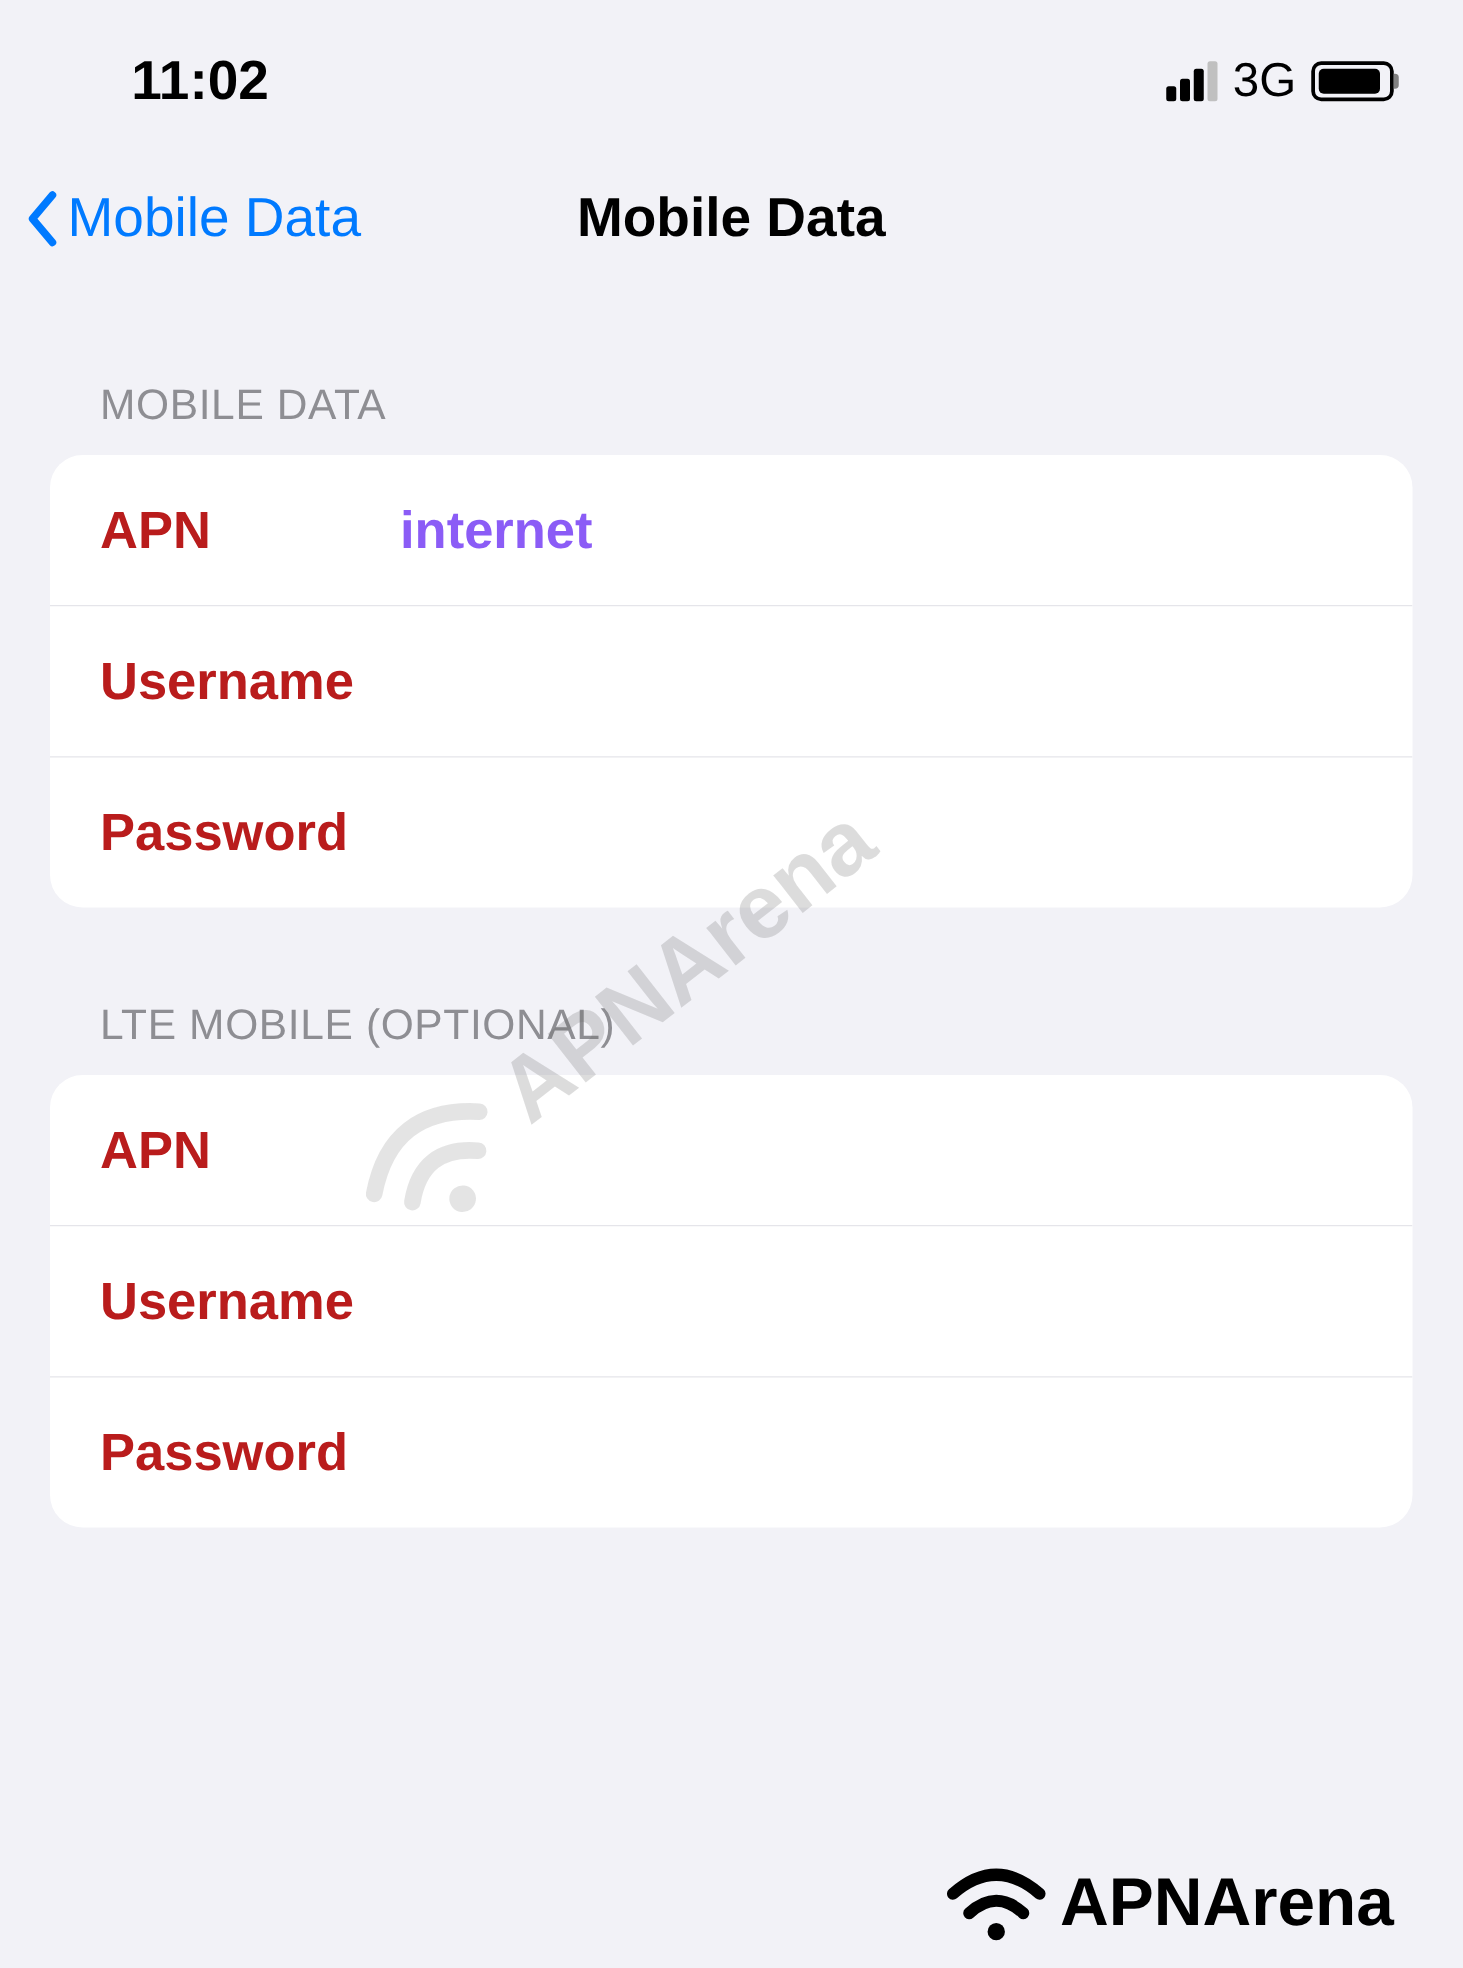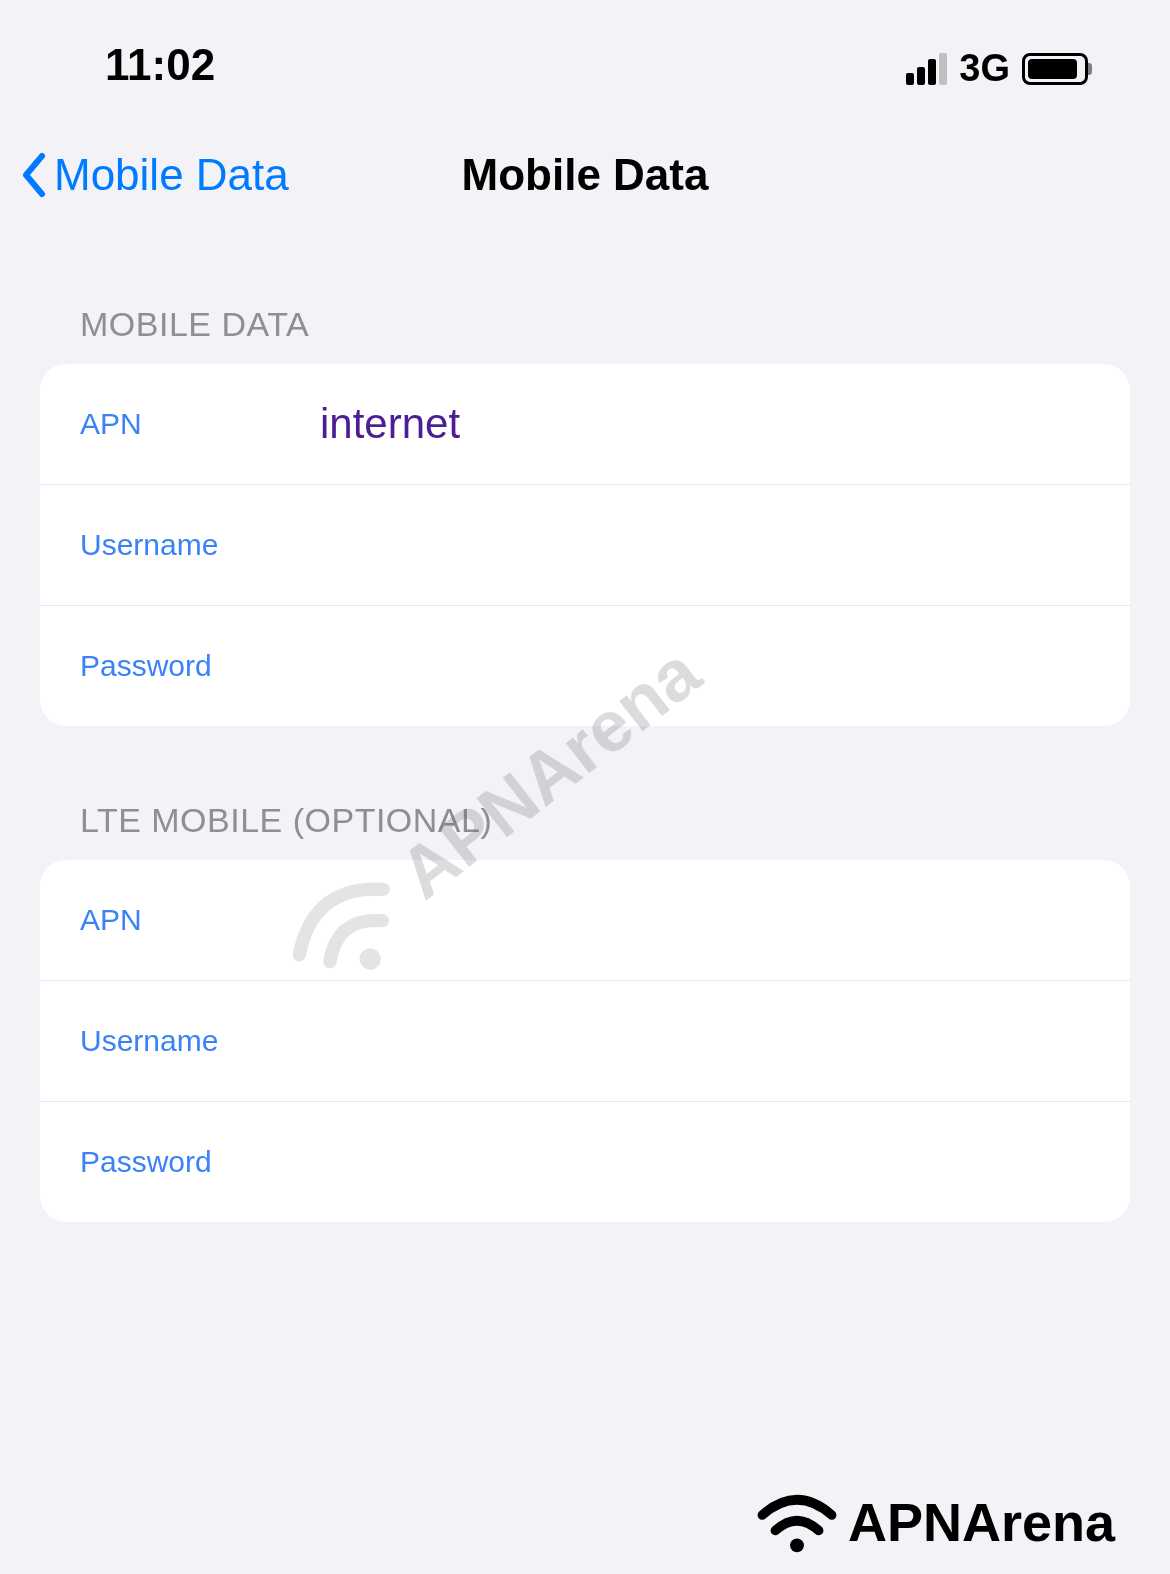--- a/index.html
+++ b/index.html
@@ -13,22 +13,22 @@
       width: 1170px;
       height: 1574px;
       background-color: #f2f2f7;
       position: relative;
       overflow: hidden;
     }
     
     .status-bar {
       display: flex;
       justify-content: space-between;
-      align-items: flex-end;
-      padding: 40px 82px 20px 105px;
+      align-items: center;
+      padding: 40px 55px 20px 105px;
     }
     
     .status-time {
       font-size: 44px;
       font-weight: 600;
       color: #000;
     }
     
     .status-right {
       display: flex;
@@ -49,21 +49,21 @@
     }
     
     .signal-bar:nth-child(1) { height: 12px; }
     .signal-bar:nth-child(2) { height: 18px; }
     .signal-bar:nth-child(3) { height: 26px; }
     .signal-bar:nth-child(4) { height: 32px; background-color: #c0c0c0; }
     
     .network-label {
       font-size: 38px;
       color: #000;
-      font-weight: 700;
+      font-weight: 400;
     }
     
     .battery {
       width: 66px;
       height: 32px;
       border: 3px solid #000;
       border-radius: 8px;
       position: relative;
       display: flex;
       align-items: center;
@@ -147,31 +147,31 @@
       align-items: center;
       padding: 36px 40px;
       border-bottom: 1px solid #e5e5ea;
     }
     
     .row:last-child {
       border-bottom: none;
     }
     
     .row-label {
-      font-size: 30px;
-      font-weight: 400;
-      color: #3b82f6;
+      font-size: 42px;
+      font-weight: 700;
+      color: #b91c1c;
       width: 240px;
       flex-shrink: 0;
     }
     
     .row-input {
       font-size: 42px;
-      font-weight: 400;
-      color: #4c1d95;
+      font-weight: 700;
+      color: #8b5cf6;
       border: none;
       outline: none;
       background: transparent;
       flex: 1;
     }
     
     .watermark-center {
       position: absolute;
       top: 52%;
       left: 42%;

